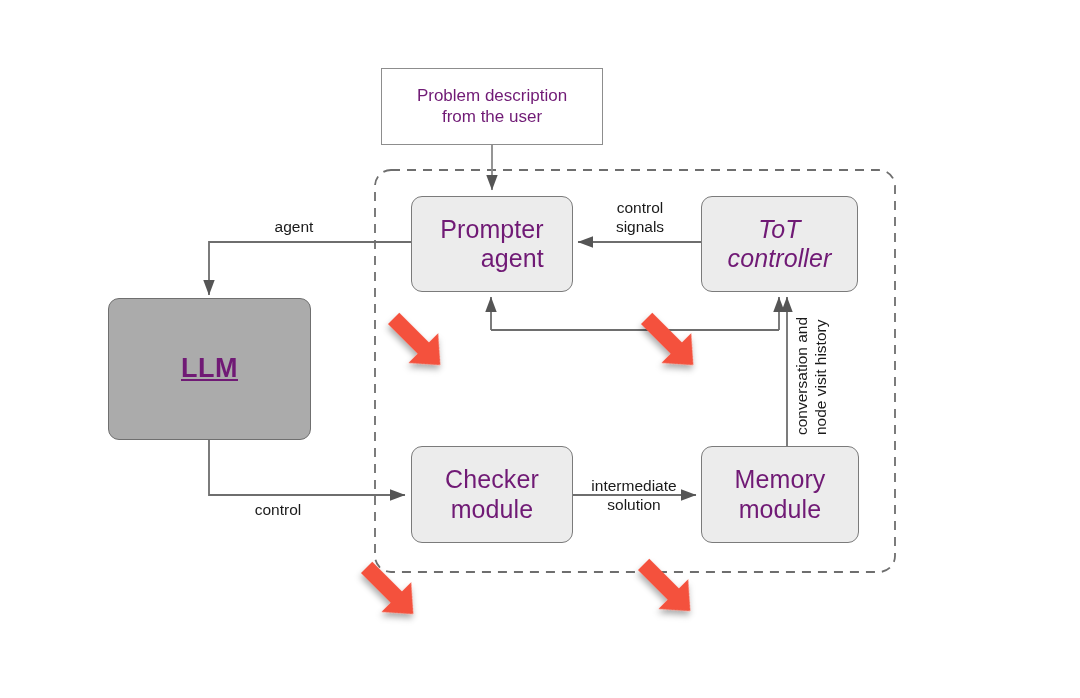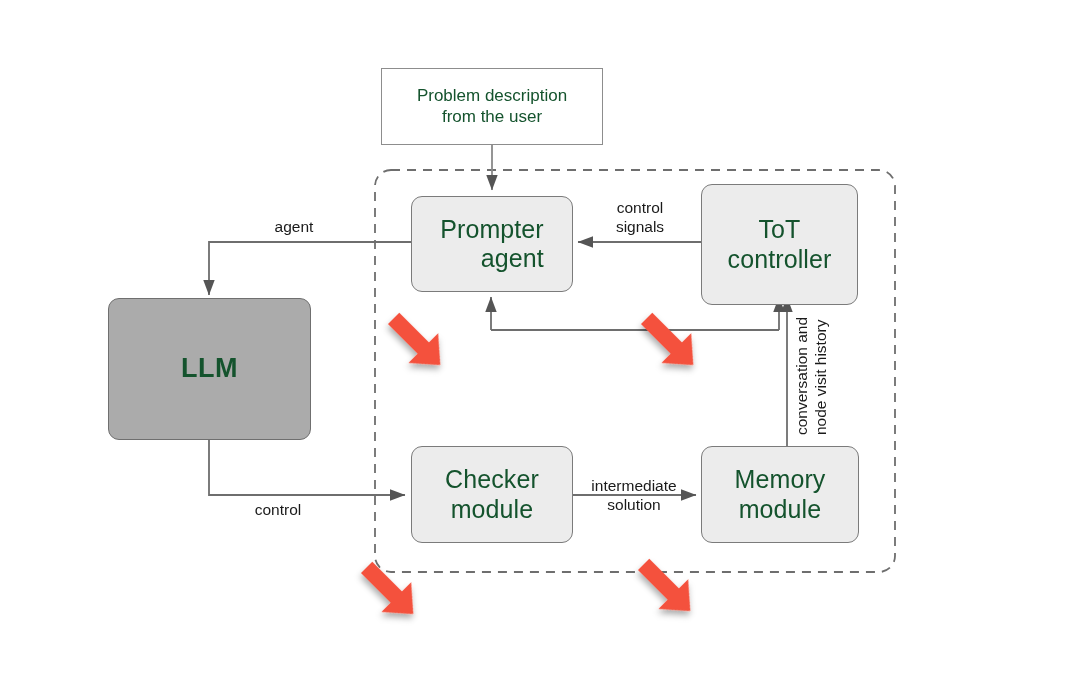--- a/index.html
+++ b/index.html
@@ -20,21 +20,21 @@
     width: 1080px;
     height: 698px;
   }
   .node {
     position: absolute;
     box-sizing: border-box;
     display: flex;
     align-items: center;
     justify-content: center;
     text-align: center;
-    color: #14532d;
+    color: #701a75;
     line-height: 1.18;
     white-space: pre-line;
   }
   
   .module {
     background: #ececec;
     border: 1.6px solid #7b7b7b;
     border-radius: 11px;
     font-size: 25px;
     letter-spacing: 0.1px;
@@ -114,30 +114,30 @@
     <path d="M0,18 L42,18 L42,5 L66,26 L42,47 L42,34 L0,34 Z" fill="#f4513c"></path>
   </g>
 </svg>
 
 <div class="node plainbox" style="left:381px; top:68px; width:222px; height:77px;">Problem description
 from the user</div>
 
 <div class="node module" style="left:411px; top:196px; width:162px; height:96px;text-align:right;">Prompter
 agent</div>
 
-<div class="node module" style="left:701px; top:184px; width:157px; height:121px;">ToT
+<div class="node module" style="left:701px; top:196px; width:157px; height:96px;font-style:italic;">ToT
 controller</div>
 
 <div class="node module" style="left:411px; top:446px; width:162px; height:97px;">Checker
 module</div>
 
 <div class="node module" style="left:701px; top:446px; width:158px; height:97px;">Memory
 module</div>
 
-<div class="node llmbox" style="left:108px; top:298px; width:203px; height:142px;">LLM</div>
+<div class="node llmbox" style="left:108px; top:298px; width:203px; height:142px;text-decoration:underline;">LLM</div>
 
 <div class="edge-label" style="left:249px; top:218px; width:90px;">agent</div>
 
 <div class="edge-label" style="left:228px; top:501px; width:100px;">control</div>
 
 <div class="edge-label" style="left:595px; top:199px; width:90px;">control
 signals</div>
 
 <div class="edge-label" style="left:578px; top:477px; width:112px;">intermediate
 solution</div>

